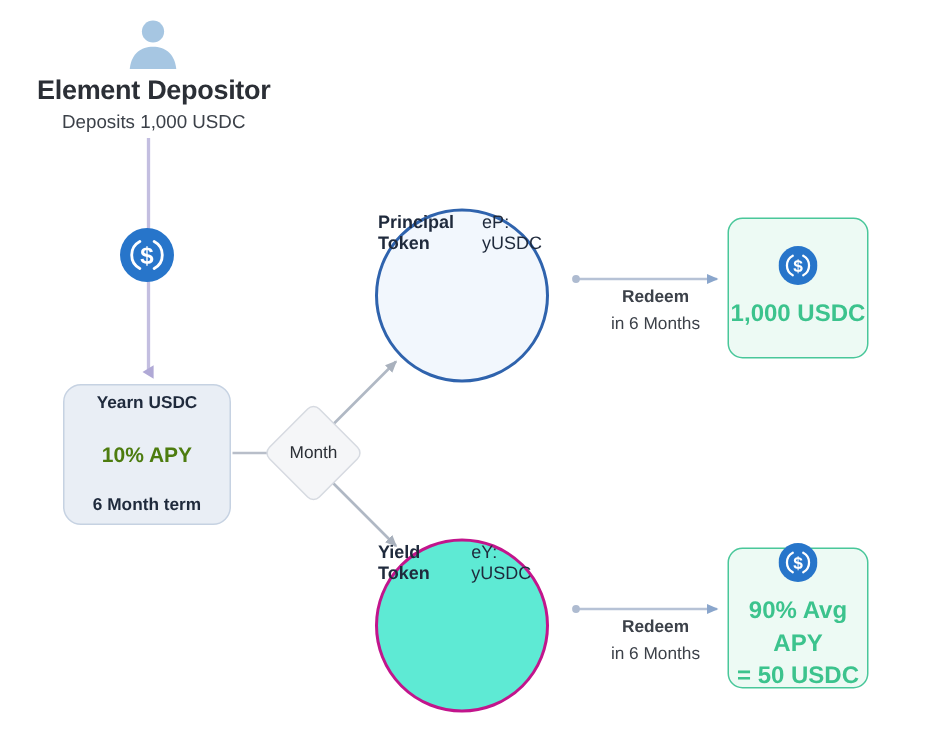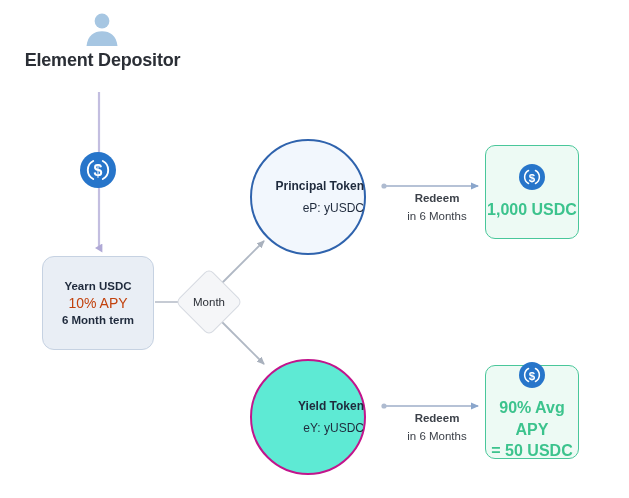--- a/index.html
+++ b/index.html
@@ -58,24 +58,24 @@
   #yearn-box {
     left: 42px; top: 256px;
     width: 112px; height: 94px;
     background: #e9eef5;
     border: 1px solid #c6d2e2;
     border-radius: 12px;
     display: flex;
     flex-direction: column;
     align-items: center;
     justify-content: center;
-    gap: 3px;
+    gap: 20px;
   }
   #yearn-box .l1 { font-size: 11.5px; font-weight: bold; color: #1f2a3c; }
-  #yearn-box .l2 { font-size: 14px;   font-weight: normal; color: #c2410c; }
+  #yearn-box .l2 { font-size: 14px;   font-weight: bold; color: #4d7c0f; }
   #yearn-box .l3 { font-size: 11.5px; font-weight: bold; color: #1f2a3c; }
 
   
   #mints-diamond {
     left: 176px; top: 269px;
     width: 66px; height: 66px;
   }
   #mints-shape {
     position: absolute;
     left: 9px; top: 9px;
@@ -92,22 +92,21 @@
     display: flex; align-items: center; justify-content: center;
     font-size: 11.5px;
     color: #2b2f36;
   }
 
   
   .token-circle {
     width: 116px; height: 116px;
     border-radius: 50%;
     display: flex;
-    flex-direction: column;
-    align-items: flex-end;
+    align-items: flex-start;
     justify-content: center;
     gap: 8px;
   }
   #principal-token {
     left: 250px; top: 139px;
     background: #f2f7fd;
     border: 2px solid #2f63ad;
   }
   #yield-token {
     left: 250px; top: 359px;
@@ -186,20 +185,21 @@
   </svg>
 
   <div class="node" id="depositor-avatar">
     <svg viewBox="0 0 40 40" width="40" height="40">
       <circle cx="20" cy="13" r="7.4" fill="#a6c6e2"></circle>
       <path d="M4.5,38 C5.6,27.6 12,23.2 20,23.2 C28,23.2 34.4,27.6 35.5,38 Z" fill="#a6c6e2"></path>
     </svg>
   </div>
 
   <div class="node" id="depositor-title">Element Depositor</div>
+  <div class="node" id="depositor-subtitle">Deposits 1,000 USDC</div>
 
   <div class="node" id="usdc-coin-deposit">
     <svg viewBox="0 0 36 36" width="36" height="36">
       <circle cx="18" cy="18" r="18" fill="#2775ca"></circle>
       <path d="M13.2,9.0 A10.2,10.2 0 0 0 13.2,27.0" fill="none" stroke="#ffffff" stroke-width="1.9" stroke-linecap="round"></path>
       <path d="M22.8,9.0 A10.2,10.2 0 0 1 22.8,27.0" fill="none" stroke="#ffffff" stroke-width="1.9" stroke-linecap="round"></path>
       <text x="18" y="24.2" text-anchor="middle" font-family="'Liberation Sans', sans-serif" font-size="16" font-weight="bold" fill="#ffffff">$</text>
     </svg>
   </div>
 

